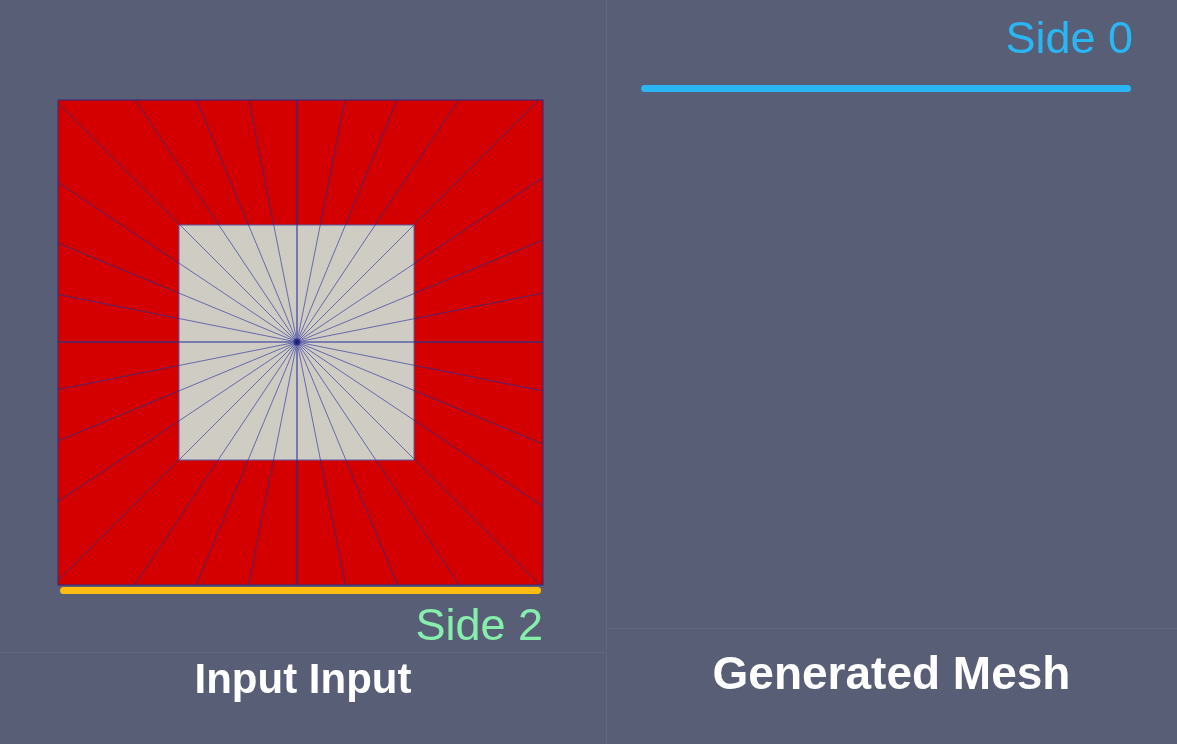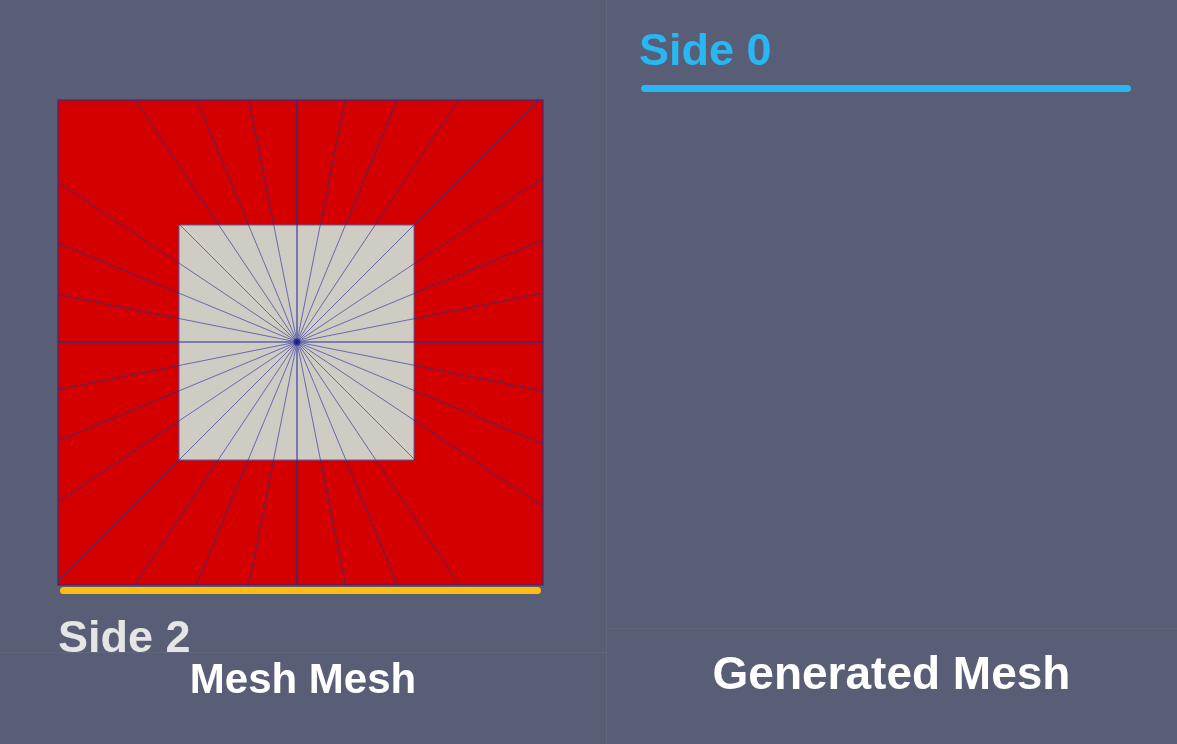--- a/index.html
+++ b/index.html
@@ -42,25 +42,24 @@
     background: rgba(255,255,255,0.055);
   }
 
   .mesh-wrap {
     position: absolute;
   }
   .mesh-svg { display: block; }
 
   .side-label {
     position: absolute;
-    font-weight: bold;
+    font-weight: normal;
     letter-spacing: 0px;
     white-space: nowrap;
-    text-align: left;
-    margin-top: 12px;
+    text-align: right;
   }
   .panel-caption {
     position: absolute;
     color: #ffffff;
     font-weight: bold;
     white-space: nowrap;
     text-align: center;
   }
 
   .rule-line {
@@ -155,23 +154,23 @@
           <line x1="179" y1="342" x2="58" y2="342.00000000000006" stroke="#3a2a7a" stroke-width="1.15"></line>
           <line x1="297" y1="342" x2="297" y2="225" stroke="#5a5fa8" stroke-width="1.15"></line>
           <line x1="297" y1="225" x2="296.99999999999994" y2="100" stroke="#3a2a7a" stroke-width="1.15"></line>
           <circle cx="297" cy="342" r="3.4" fill="#2a2a8c" fill-opacity="0.85"></circle>
           <circle cx="297" cy="342" r="1.7" fill="#1c1c70"></circle>
         </svg>
     </div>
 
     <div class="rule-line" id="side2-rule" style="left: 60px; top: 587px; width: 481px; height: 7px; background: rgb(255, 188, 17);"></div>
 
-    <div class="side-label" id="label-side2" style="left: 58px; top: 599px; width: 485px; color: #e5e5e5; font-size: 45px; line-height: 52px;">Side 2</div>
+    <div class="side-label" id="label-side2" style="left: 58px; top: 599px; width: 485px; color: #86efac; font-size: 45px; line-height: 52px;">Side 2</div>
 
-    <div class="panel-caption" id="caption-input" style="left: 0px; top: 654px; width: 606px; font-size: 42px; line-height: 50px;">Mesh Mesh</div>
+    <div class="panel-caption" id="caption-input" style="left: 0px; top: 654px; width: 606px; font-size: 42px; line-height: 50px;">Input Input</div>
   </div>
 
   <div class="panel" id="panel-right">
 
     <div class="side-label" id="label-side0" style="left: 33px; top: 12px; width: 494px; color: rgb(41, 182, 242); font-size: 45px; line-height: 52px;">Side 0</div>
 
     <div class="rule-line" id="side0-rule" style="left: 35px; top: 85px; width: 490px; height: 7px; background: rgb(41, 182, 242);"></div>
 
     <div class="panel-caption" id="caption-generated" style="left: 0px; top: 648px; width: 571px; font-size: 46px; line-height: 50px;">Generated Mesh</div>
   </div>

